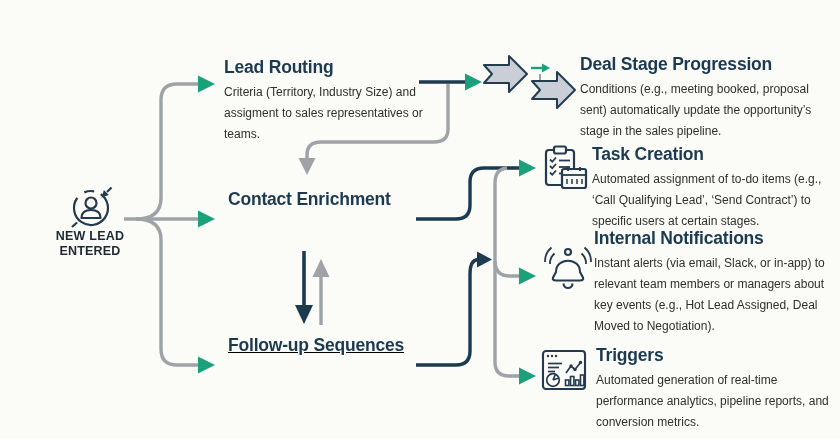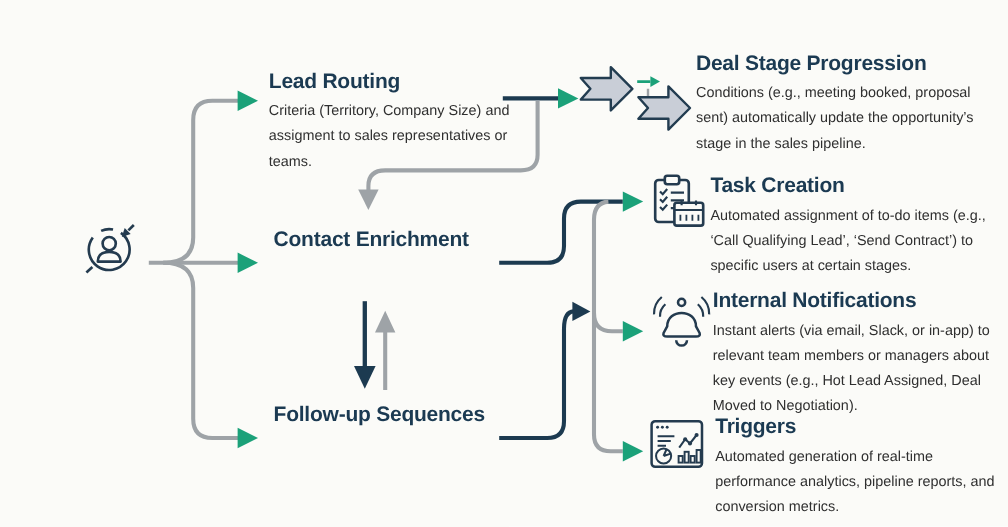--- a/index.html
+++ b/index.html
@@ -69,45 +69,46 @@
   <div class="icon-abs" style="left:64px; top:182px;">
     <svg width="54" height="52" viewBox="0 0 54 52" fill="none" stroke="#243B4F" stroke-width="2.2">
       <circle cx="27" cy="26" r="17" stroke-dasharray="80 9 10 8" transform="rotate(-55 27 26)"></circle>
       <path d="M8 45 L13 40.5"></path>
       <circle cx="27" cy="21" r="5.5"></circle>
       <path d="M17.5 36 Q17.5 28 27 28 Q36.5 28 36.5 36 Z" stroke-linejoin="round"></path>
       <path d="M47.5 5.5 L43 10"></path>
       <polygon points="37.5,15.5 44.9,13.1 39.9,8.1" fill="#243B4F" stroke="none"></polygon>
     </svg>
   </div>
+  <div class="source-label">NEW LEAD ENTERED</div>
 
   <div class="node" style="left:224px; top:57px;">
     <h2>Lead Routing</h2>
-    <p style="width:208px">Criteria (Territory, Company Size) and assigment to sales representatives or teams.</p>
+    <p style="width:208px">Criteria (Territory, Industry Size) and assigment to sales representatives or teams.</p>
   </div>
 
   <div class="node" style="left:228px; top:189px;text-align:right;">
     <h2>Contact Enrichment</h2>
   </div>
 
-  <div class="node" style="left:228px; top:335px;">
+  <div class="node" style="left:228px; top:335px;text-decoration:underline;">
     <h2>Follow-up Sequences</h2>
   </div>
 
   <div class="icon-abs" style="left:482px; top:52px;">
     <svg width="96" height="60" viewBox="0 0 96 60">
       <path d="M2 13 L27 13 L27 4 L45 22 L27 40 L27 31 L2 31 L10 22 Z" fill="#C9CED7" stroke="#223C50" stroke-width="2" stroke-linejoin="round"></path>
       <path d="M49 16 H60" stroke="#1BA179" stroke-width="2.4" fill="none"></path>
       <polygon points="60,11.5 68,16 60,20.5" fill="#1BA179"></polygon>
       <path d="M58 22 V34 H61" stroke="#9EA3A7" stroke-width="2" fill="none"></path>
       <polygon points="61,30 68,34 61,38" fill="#9EA3A7"></polygon>
       <path d="M2 13 L27 13 L27 4 L45 22 L27 40 L27 31 L2 31 L10 22 Z" transform="translate(48,16)" fill="#C9CED7" stroke="#223C50" stroke-width="2" stroke-linejoin="round"></path>
     </svg>
   </div>
-  <div class="node" style="left:580px; top:42px;">
+  <div class="node" style="left:580px; top:54px;">
     <h2>Deal Stage Progression</h2>
     <p style="width:255px">Conditions (e.g., meeting booked, proposal sent) automatically update the opportunity’s stage in the sales pipeline.</p>
   </div>
 
   <div class="icon-abs" style="left:543px; top:145px;">
     <svg width="46" height="46" viewBox="0 0 46 46" fill="none" stroke="#243B4F" stroke-width="2.2">
       <rect x="3" y="5" width="28" height="35" rx="3" fill="#FBFBF8"></rect>
       <rect x="11" y="1.5" width="12" height="7" rx="2" fill="#FBFBF8"></rect>
       <g stroke-width="1.8">
         <path d="M7 14.5 l2.3 2.3 l3.7 -4.3"></path>
@@ -139,21 +140,21 @@
       <path d="M14 29 C14 14 38 14 38 29 L41 34.5 Q42 37.5 38 37.5 H14 Q10 37.5 11 34.5 Z" stroke-linejoin="round" fill="#FBFBF8"></path>
       <path d="M21.5 40.5 A4.5 4.5 0 0 0 30.5 40.5"></path>
       <g stroke-width="1.8">
         <path d="M8 21 A13 13 0 0 1 12.5 10.5"></path>
         <path d="M3 19 A18 18 0 0 1 9.5 4.5"></path>
         <path d="M44 21 A13 13 0 0 0 39.5 10.5"></path>
         <path d="M49 19 A18 18 0 0 0 42.5 4.5"></path>
       </g>
     </svg>
   </div>
-  <div class="node" style="left:594px; top:240px;">
+  <div class="node" style="left:594px; top:228px;">
     <h2>Internal Notifications</h2>
     <p style="width:234px">Instant alerts (via email, Slack, or in-app) to relevant team members or managers about key events (e.g., Hot Lead Assigned, Deal Moved to Negotiation).</p>
   </div>
 
   <div class="icon-abs" style="left:540px; top:349px;">
     <svg width="48" height="44" viewBox="0 0 48 44" fill="none" stroke="#243B4F" stroke-width="2.1">
       <rect x="3" y="2" width="42" height="38" rx="3" fill="#FBFBF8"></rect>
       <g fill="#243B4F" stroke="none">
         <circle cx="8" cy="7" r="1.2"></circle>
           <circle cx="12" cy="7" r="1.2"></circle>

